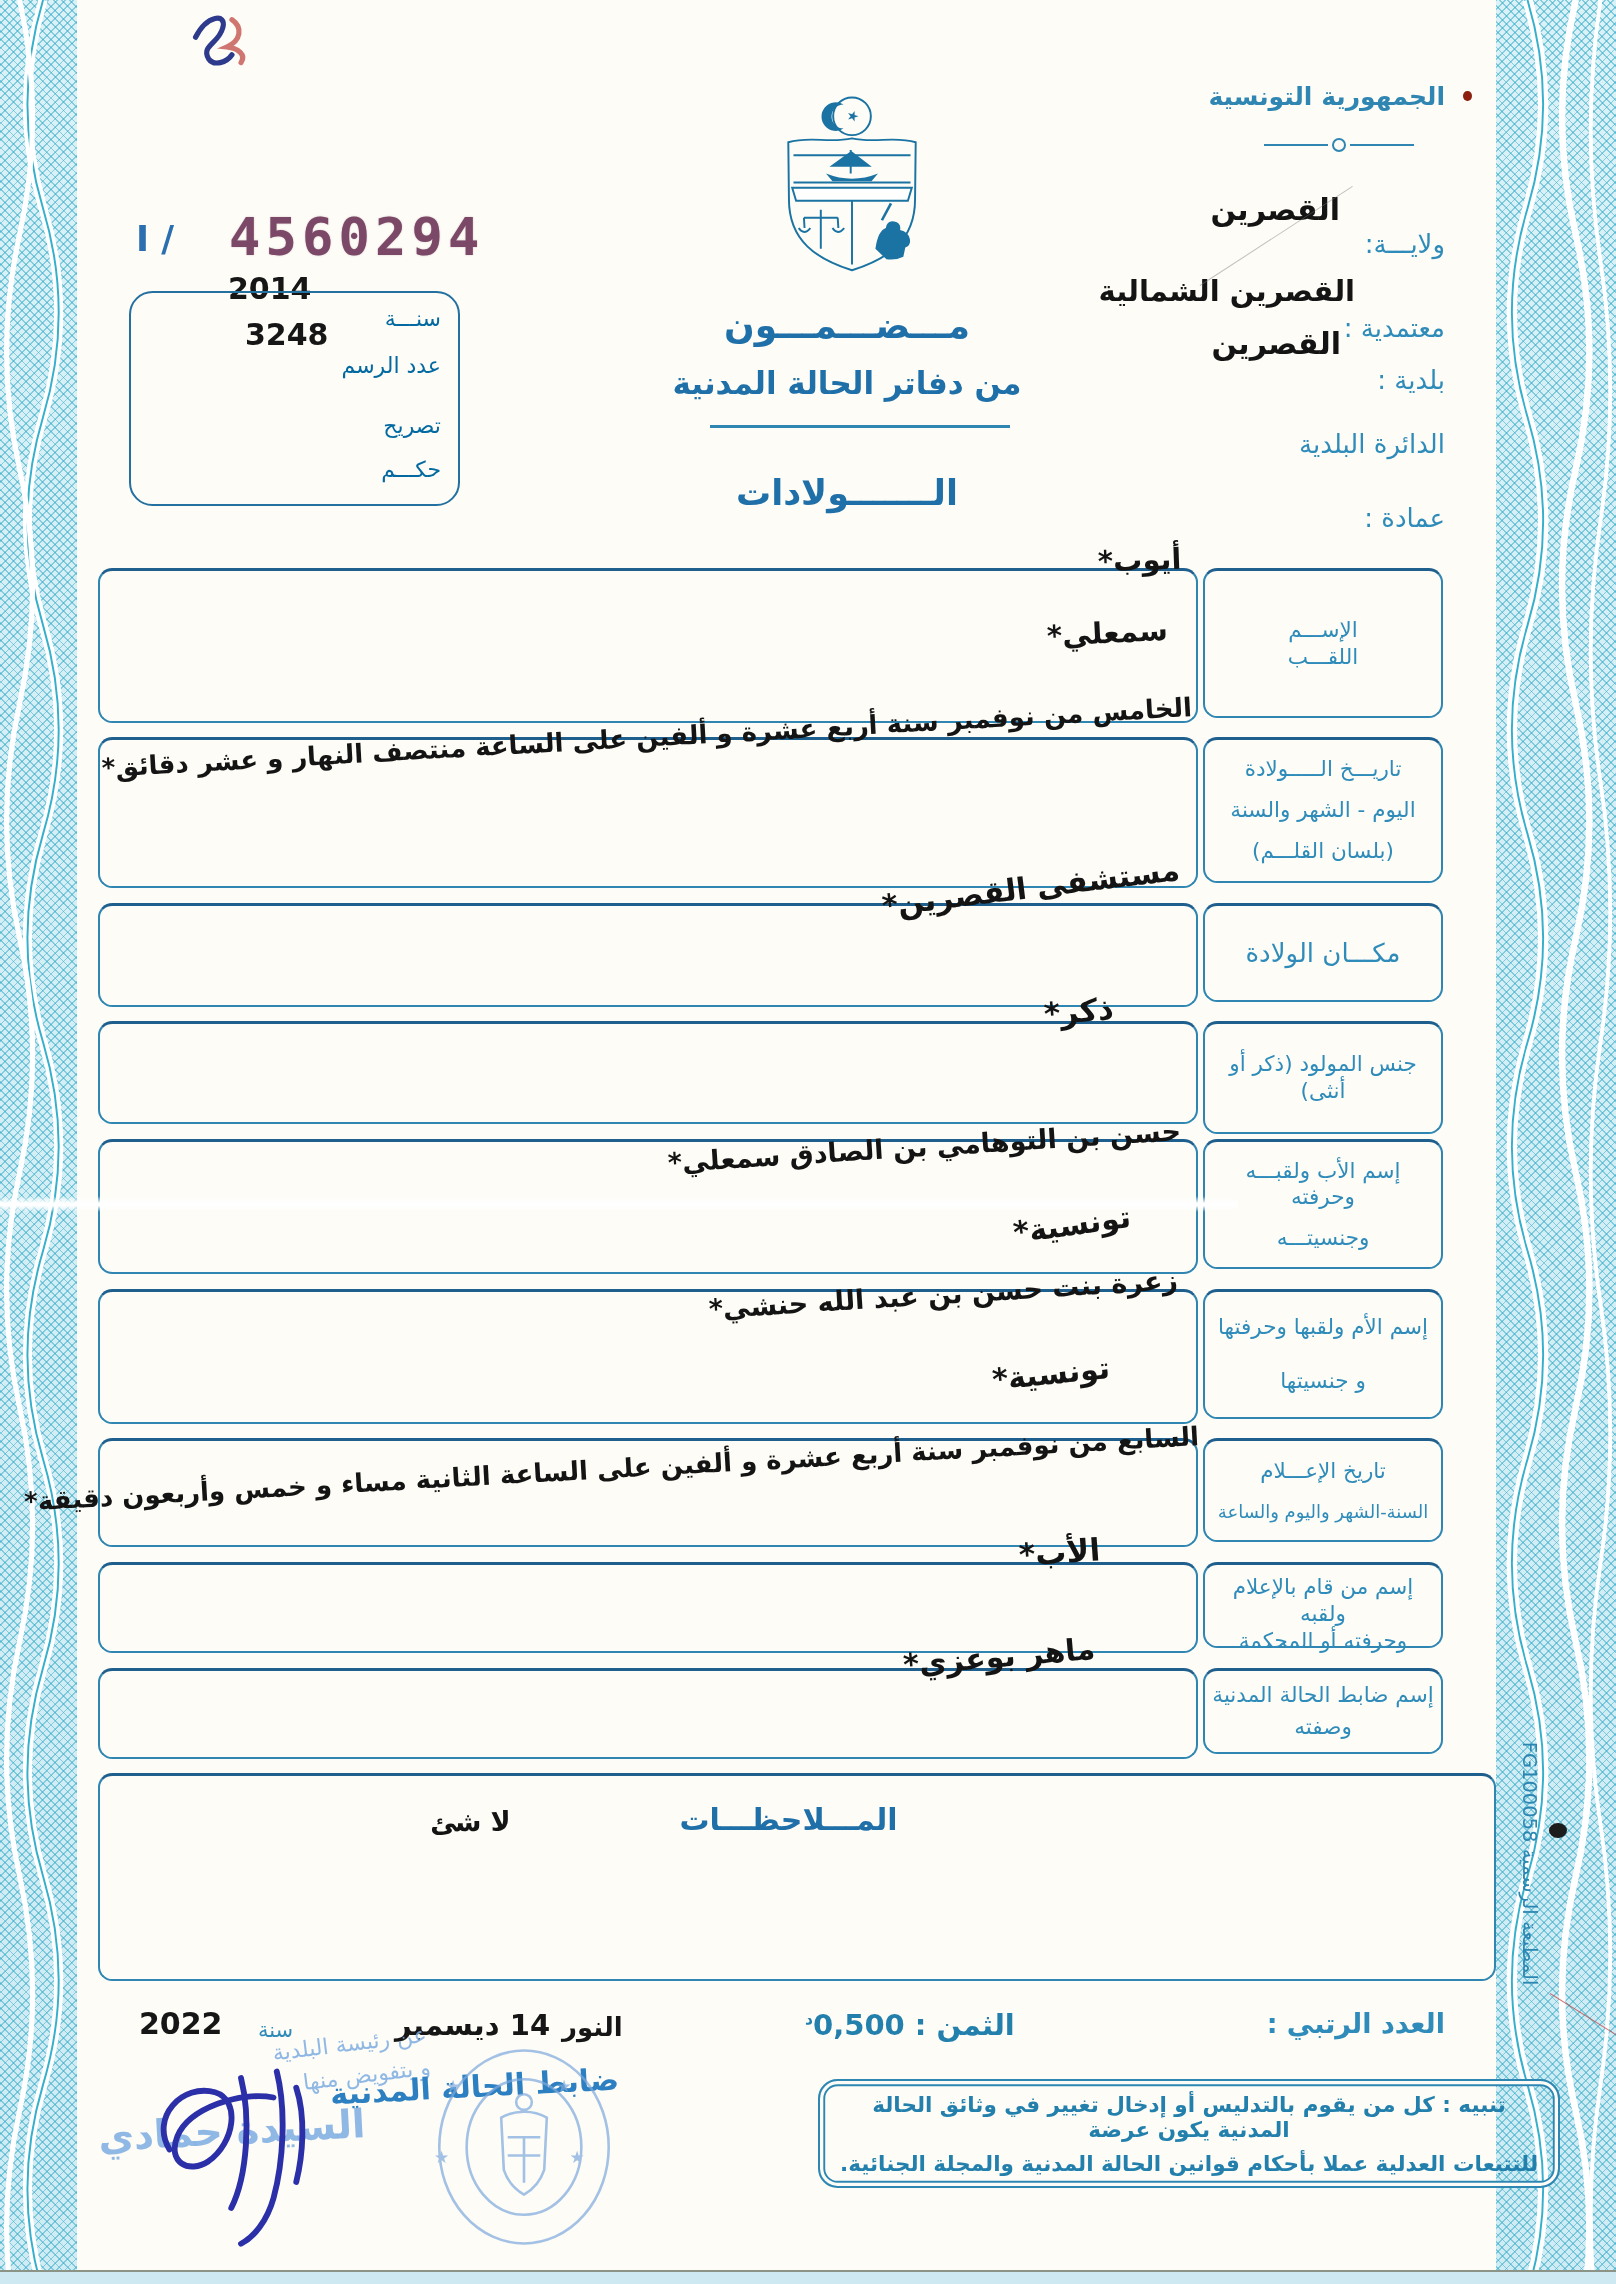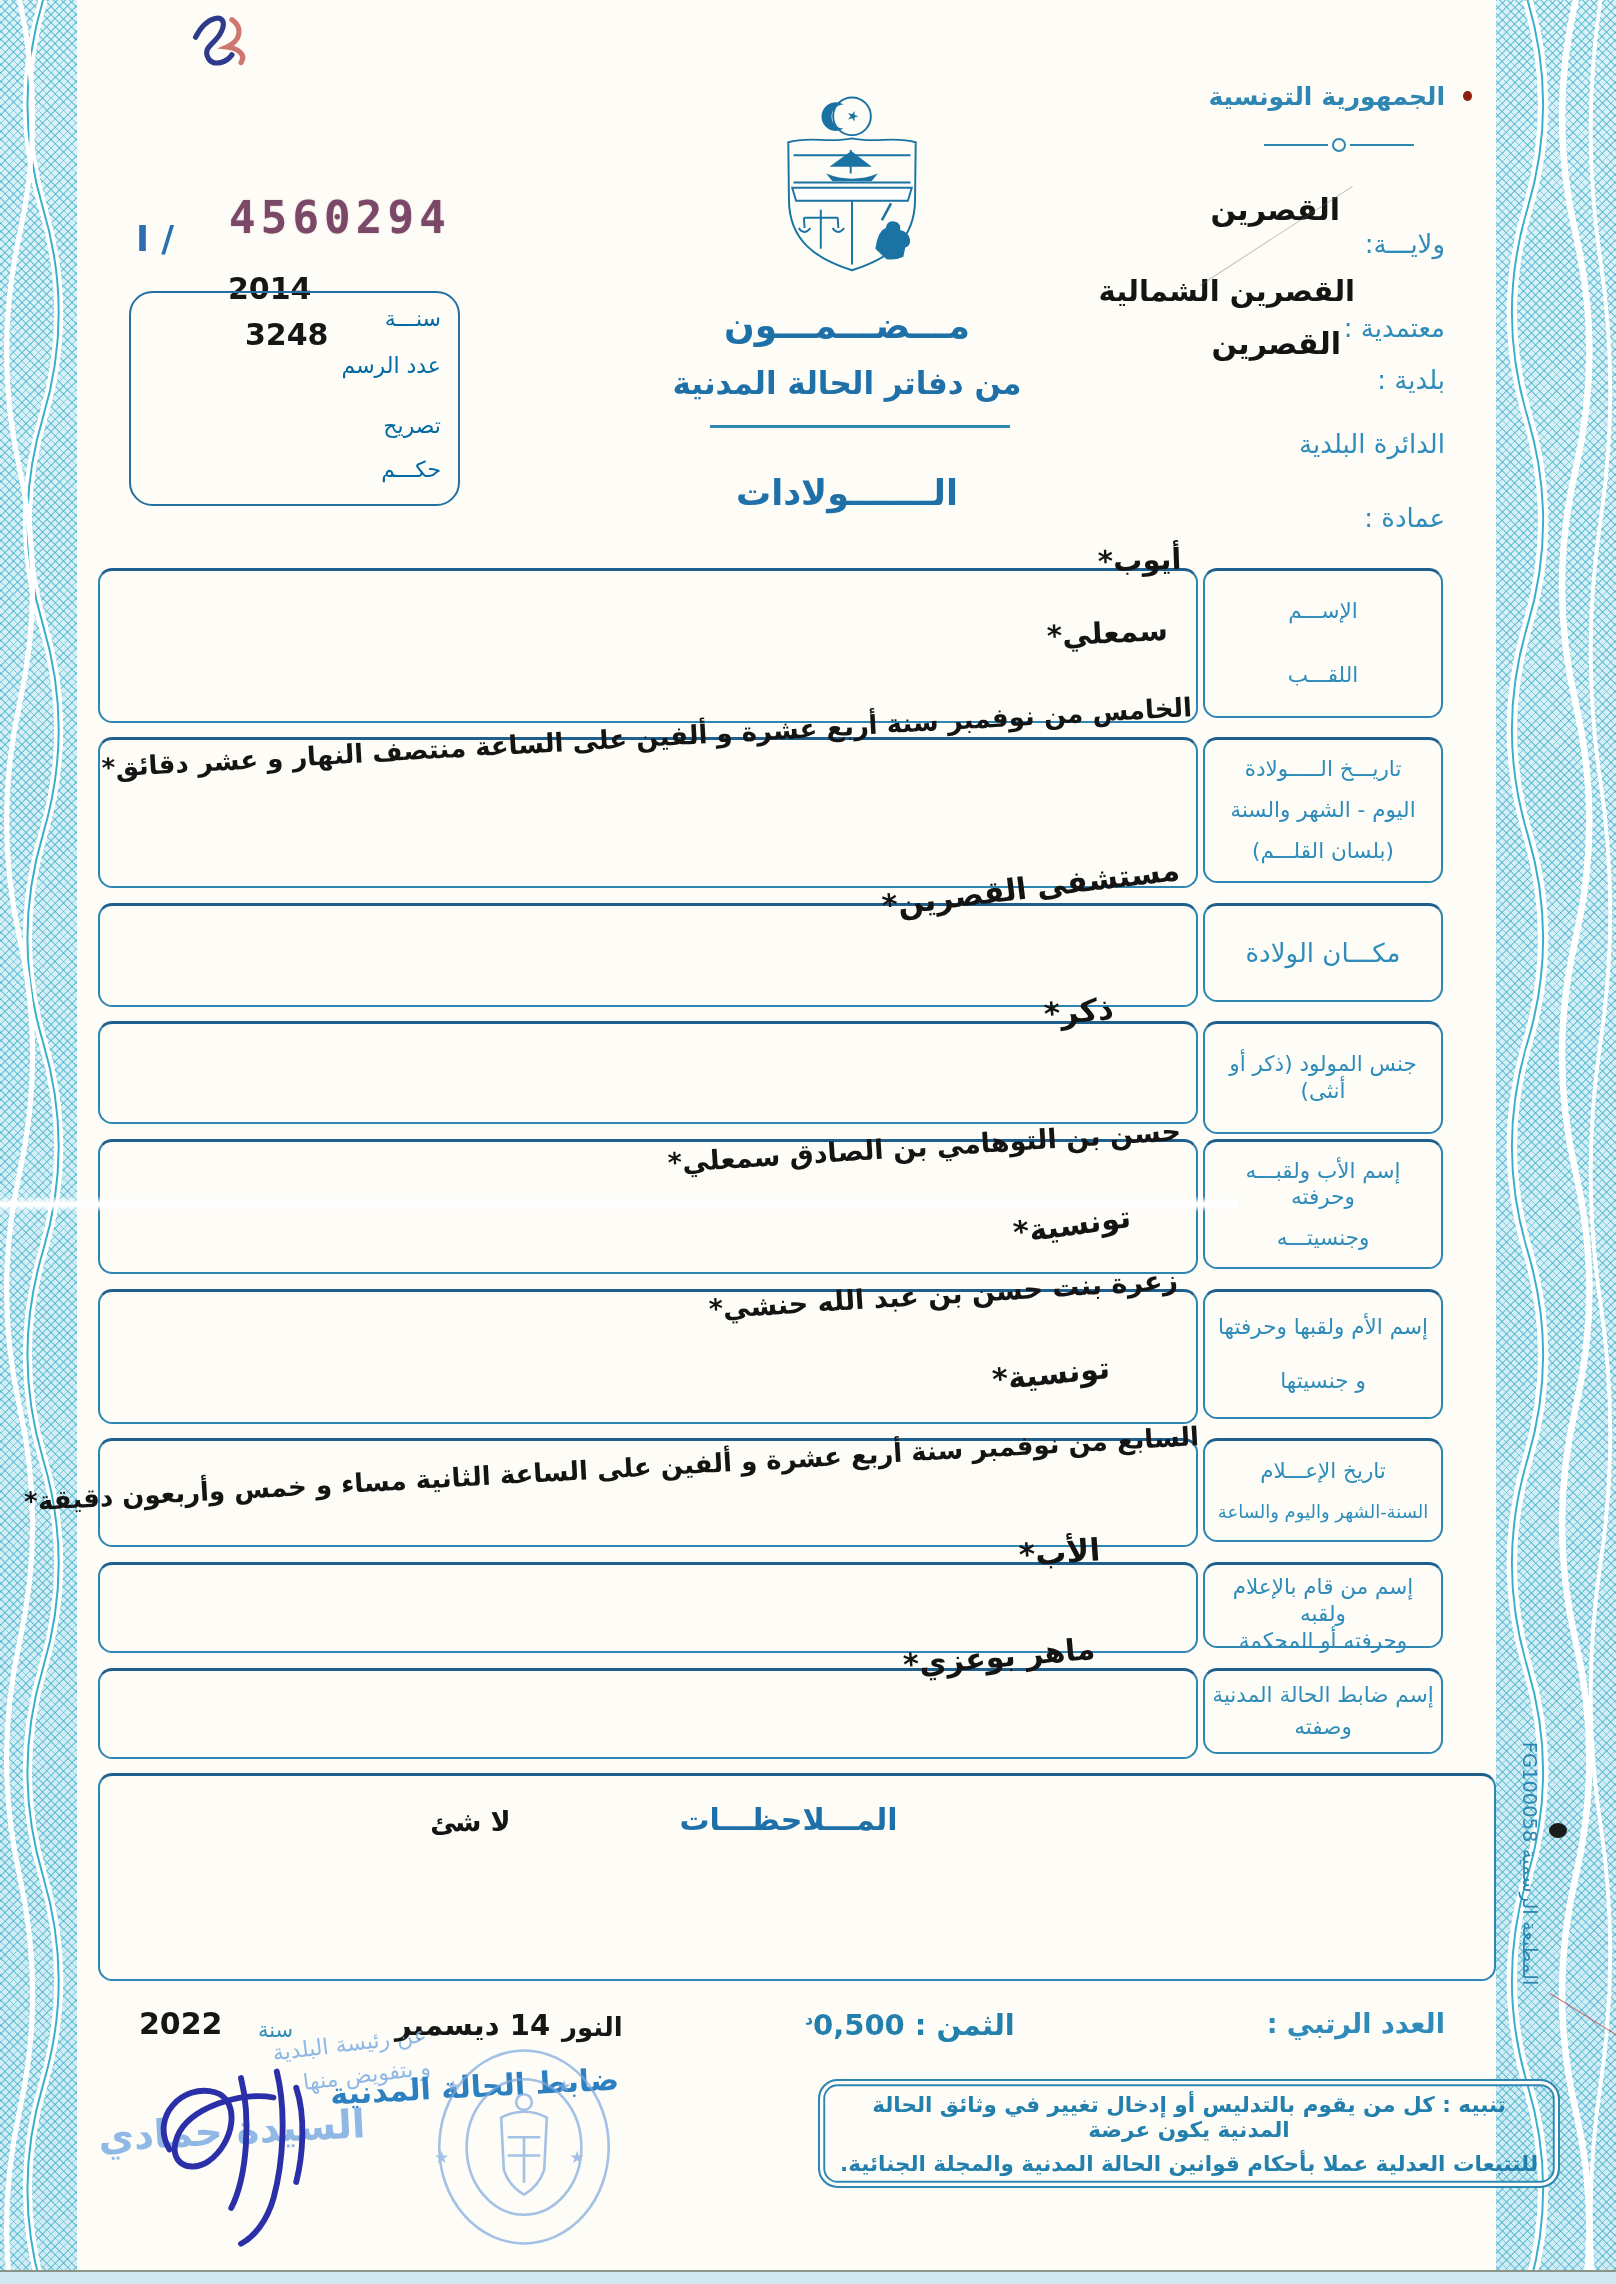--- a/index.html
+++ b/index.html
@@ -88,21 +88,21 @@
 
   <div class="hlabel" style="right:171px;top:429px;">الدائرة البلدية</div>
   <div class="hlabel" style="right:171px;top:503px;">عمادة :</div>
 
   <svg class="abs" style="left:181px;top:7.8px;" width="85" height="78" viewBox="0 0 130 120">
     <path d="M78 18 C 95 30 92 50 70 60 C 88 62 100 72 92 84" fill="none" stroke="#c4544f" stroke-width="8" stroke-linecap="round" opacity="0.8"></path>
     <path d="M22 45 C 40 10 70 8 64 30 C 58 55 30 58 42 78 C 50 90 70 84 78 72" fill="none" stroke="#2e3a8c" stroke-width="8" stroke-linecap="round"></path>
   </svg>
 
   <div class="abs" style="left:136px;top:219px;color:#2b6fb0;font-size:35px;font-weight:700;direction:ltr;">I /</div>
-  <div class="abs" style="left:229px;top:192px;color:#7c4868;font-size:44px;font-weight:700;letter-spacing:5.2px;direction:ltr;font-family:'DejaVu Sans Mono',monospace;text-shadow:0 0 1.3px rgba(124,72,104,.5);">4560294</div>
+  <div class="abs" style="left:229px;top:207px;color:#7c4868;font-size:52px;font-weight:700;letter-spacing:5.2px;direction:ltr;font-family:'DejaVu Sans Mono',monospace;text-shadow:0 0 1.3px rgba(124,72,104,.5);">4560294</div>
   <div class="abs ink" style="left:228px;top:271px;font-size:30px;">2014</div>
 
   <div class="serialbox">
     <span style="right:17px;top:13px;">سنـــة</span>
     <span style="right:17px;top:60px;">عدد الرسم</span>
     <span style="right:17px;top:120px;">تصريح</span>
     <span style="right:17px;top:164px;">حكـــم</span>
     <span class="ink" style="left:114px;top:23.5px;color:#161616;font-size:30px;font-weight:700;">3248</span>
   </div>
 
@@ -124,21 +124,21 @@
   </svg>
 
   <div class="title" style="left:645px;top:305px;width:404px;font-size:36px;">مـــضـــمـــون</div>
   <div class="title" style="left:606px;top:365px;width:482px;font-size:31px;">من دفاتر الحالة المدنية</div>
   <div class="abs" style="left:710px;top:425px;width:300px;height:2.6px;background:#2f86b2;"></div>
   <div class="title" style="left:658px;top:473px;width:378px;font-size:35px;">الـــــــولادات</div>
 
   <div class="abs" style="left:1200px;top:285px;width:182px;height:1.3px;background:rgba(120,120,120,.45);transform:rotate(-33deg);transform-origin:left center;"></div>
 
   <div class="vbox" style="top:568px;height:150px;"></div>
-  <div class="lbox" style="top:568px;height:150px;">
+  <div class="lbox" style="top:568px;height:150px;justify-content:center;">
     <span>الإســـم</span>
     <span>اللقـــب</span>
   </div>
   <div class="sv" style="right:435px;top:543px;font-size:29px;transform:rotate(-2deg);">أيوب*</div>
   <div class="sv" style="right:448px;top:616px;font-size:29px;transform:rotate(-3deg);">سمعلي*</div>
 
   <div class="vbox" style="top:737px;height:146px;"></div>
   <div class="lbox" style="top:737px;height:146px;">
     <span>تاريـــخ الـــــولادة</span>
     <span>اليوم - الشهر والسنة</span>

